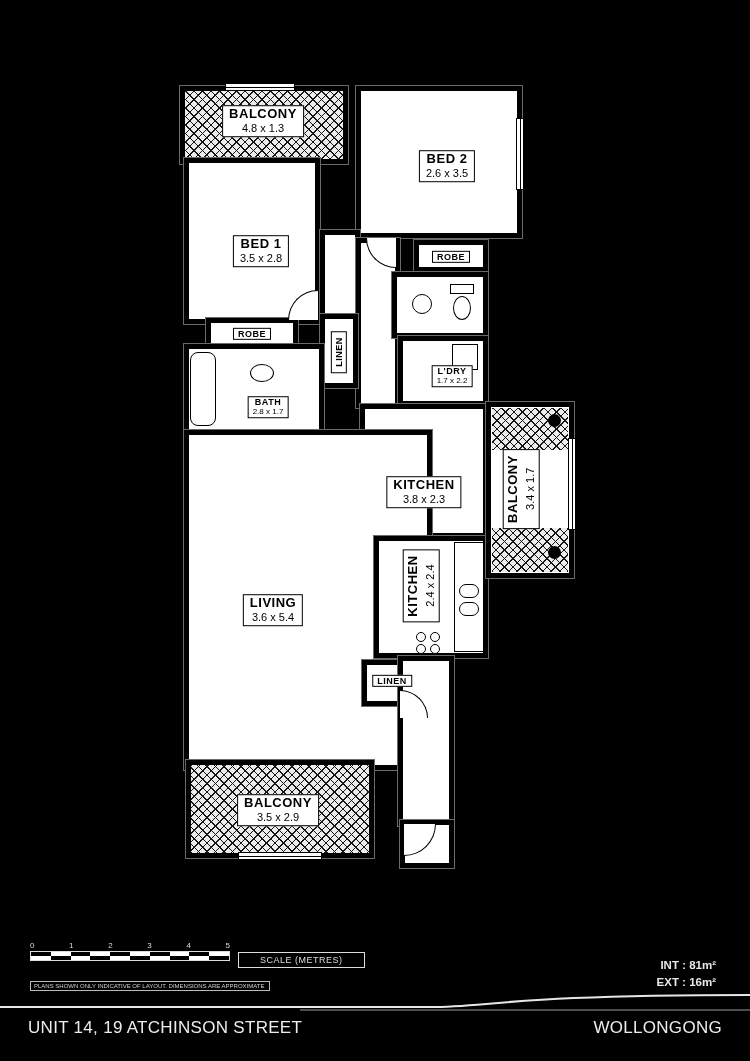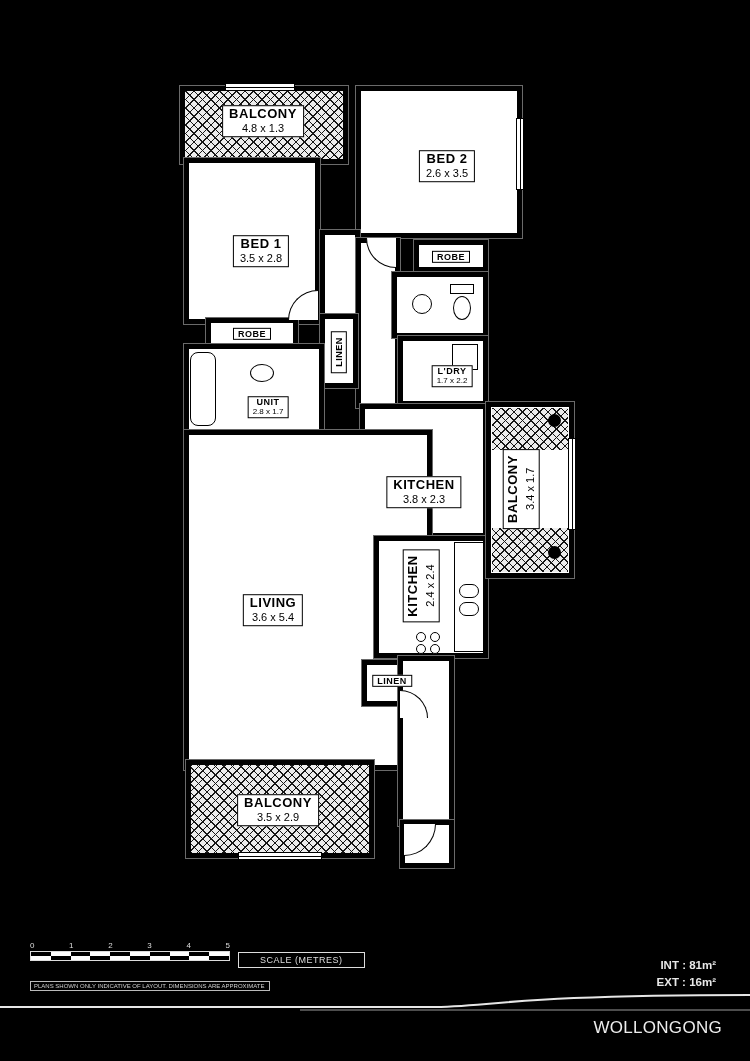--- a/index.html
+++ b/index.html
@@ -133,21 +133,21 @@
 
   <div class="lbl small" style="left:451px; top:257px;">
     <div class="rn">ROBE</div>
   </div>
 
   <div class="lbl small vert" style="left:339px; top:352px;">
     <span class="rn">LINEN</span>
   </div>
 
   <div class="lbl small" style="left:268px; top:407px;">
-    <div class="rn">UNIT</div>
+    <div class="rn">BATH</div>
     <div class="rd">2.8 x 1.7</div>
   </div>
 
   <div class="lbl small" style="left:452px; top:376px;">
     <div class="rn">L'DRY</div>
     <div class="rd">1.7 x 2.2</div>
   </div>
 
   <div class="lbl" style="left:424px; top:492px;">
     <div class="rn">KITCHEN</div>
@@ -221,15 +221,16 @@
   <div id="areas">
     <div>INT : 81m²</div>
     <div>EXT : 16m²</div>
   </div>
 
   <svg id="divider" viewBox="0 0 750 24" preserveAspectRatio="none">
     <path d="M0 17 H430 C490 17 510 5 750 5" stroke="#e6e6e6" stroke-width="2" fill="none"></path>
     <path d="M300 20 H750" stroke="#9a9a9a" stroke-width="1" fill="none"></path>
   </svg>
 
+  <div id="footer-address" class="footer-text">UNIT 14, 19 ATCHINSON STREET</div>
   <div id="footer-suburb" class="footer-text">WOLLONGONG</div>
 
 </div>
 
 </body></html>

